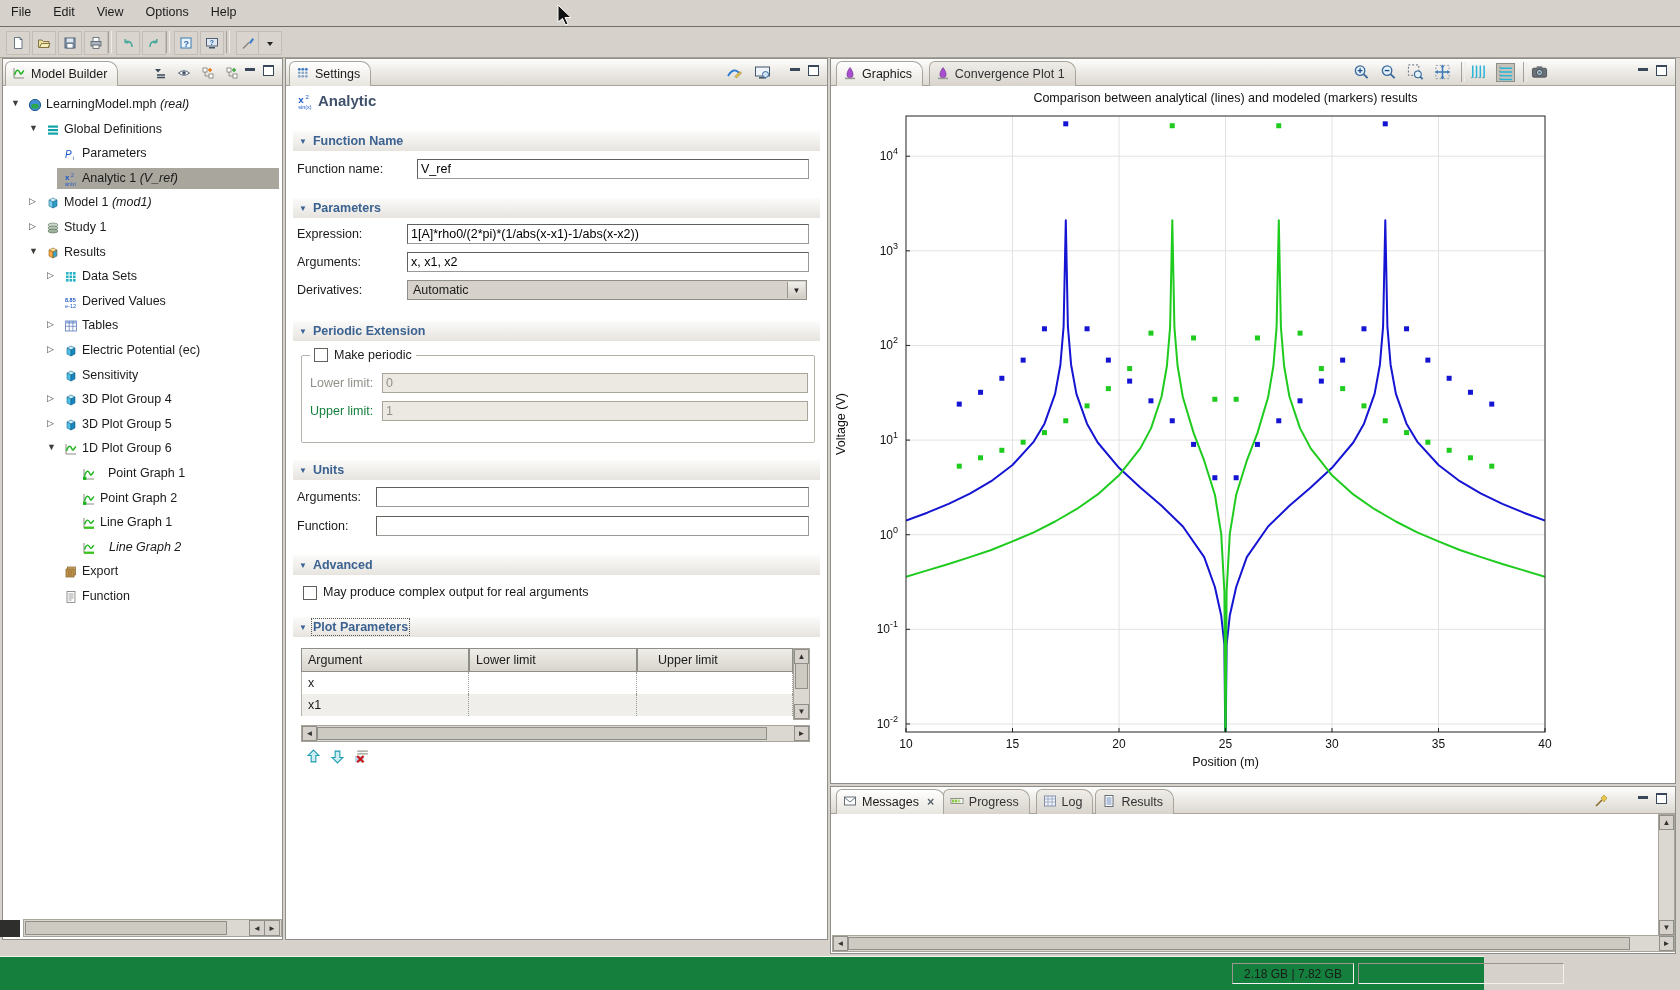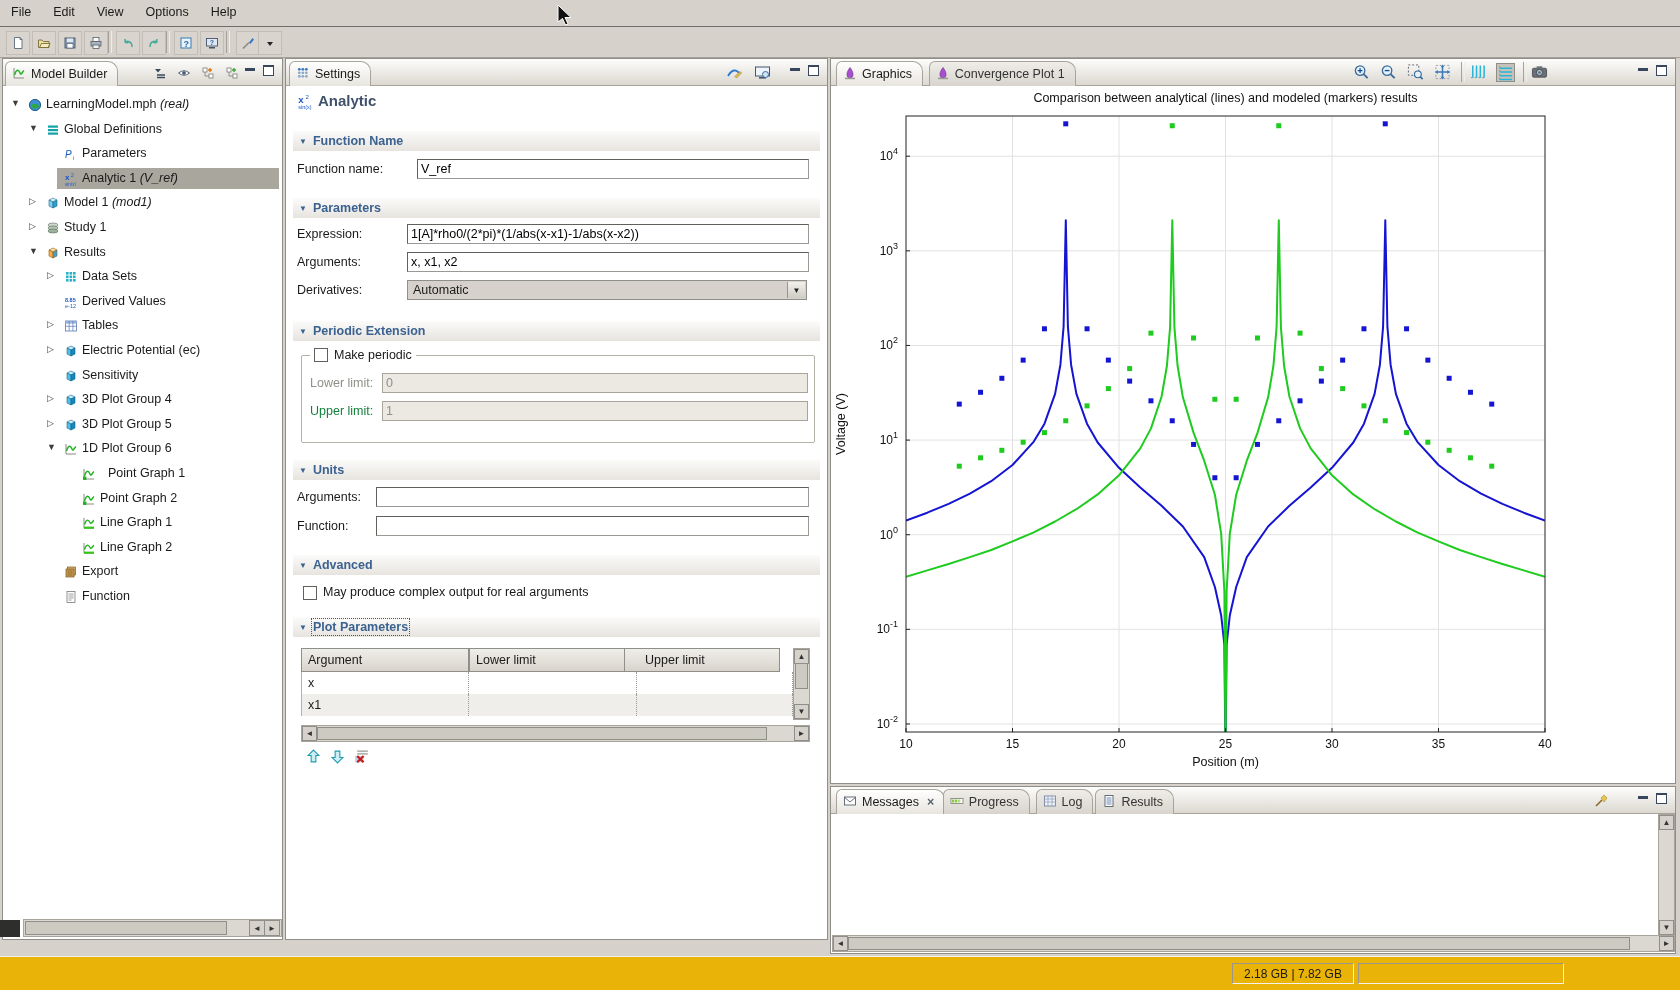--- a/index.html
+++ b/index.html
@@ -52,21 +52,21 @@
   
   .tblhead{position:absolute;height:24px;background:linear-gradient(#f0eee9,#d8d4cc);
     border:1px solid #8f8f89;box-sizing:border-box;display:flex;align-items:center;padding-left:6px;}
   .tblcell{position:absolute;height:22px;display:flex;align-items:center;padding-left:6px;
     border-right:1px dotted #9a9a94;box-sizing:border-box;}
   
   .sbtrack{position:absolute;background:#dbd8d1;border:1px solid #a8a49c;}
   .sbthumb{position:absolute;background:#cdcac2;border:1px solid #8f8f89;}
   .sbbtn{position:absolute;background:#d6d2cb;border:1px solid #8f8f89;font-size:8px;color:#333;
     display:flex;align-items:center;justify-content:center;}
-  .statusbar{left:0;top:956px;width:1680px;height:34px;background:#eab308;border-top:1px solid #f4f2ee;}
+  .statusbar{left:0;top:956px;width:1484px;height:34px;background:#15803d;border-top:1px solid #f4f2ee;}
   .scell{position:absolute;top:6px;height:19px;border:1px solid #9a968e;border-bottom-color:#f4f2ee;border-right-color:#f4f2ee;
     display:flex;align-items:center;justify-content:center;font-size:12px;}
   .blacksq{position:absolute;background:#2e2e2c;}
   svg text{font-family:"Liberation Sans","DejaVu Sans",sans-serif;}
 </style>
 </head>
 <body>
 
 <div class="app">
 
@@ -378,21 +378,21 @@
           <span class="tlabel" style="left: 97px;">Line Graph 1</span>
         </div>
         <div class="trow" style="top: 451px;">
           <span class="ticon" style="left: 78px;">
             <svg width="14" height="14" viewBox="0 0 14 14">
               <path d="M2 12 H12 M2 12 V2" stroke="#8a8a84" stroke-width="1"></path>
               <path d="M2.5 8.5 C4.5 2.5 6.5 3.5 8 6.5 C9.2 9 10.5 5 12 4.5" fill="none" stroke="#1db31d" stroke-width="1.4"></path>
               <rect x="2" y="10.6" width="10" height="2.2" fill="#36c41a"></rect>
             </svg>
           </span>
-          <span class="tlabel" style="left: 97px;">Line Graph 2</span>
+          <span class="tlabel" style="left: 106px; font-style: italic;">Line Graph 2</span>
         </div>
         <div class="trow" style="top: 475px;">
           <span class="ticon" style="left: 60px;">
             <svg width="14" height="14" viewBox="0 0 14 14">
               <rect x="3.5" y="2" width="8" height="8" fill="#d8b371" stroke="#7a5a20" stroke-width=".7"></rect>
               <rect x="2" y="4" width="8" height="8" fill="#c89b52" stroke="#7a5a20" stroke-width=".7"></rect>
               <path d="M3.5 6 H8.5 M3.5 8 H8.5 M3.5 10 H8.5" stroke="#7a5a20" stroke-width=".7"></path>
             </svg>
           </span>
           <span class="tlabel" style="left: 79px;">Export</span>
@@ -508,21 +508,21 @@
     <span class="cb" style="left:17px;top:527px;"></span>
     <div class="flabel" style="left:37px;top:526px;">May produce complex output for real arguments</div>
 
     <div class="sect" style="top:558px;">
       <span class="tri">▼</span>
       <span class="dotted">Plot Parameters</span>
       </div>
     <div id="ppTable">
         <div class="tblhead" style="left: 15px; top: 589px; width: 168px;">Argument</div>
         <div class="tblhead" style="left: 183px; top: 589px; width: 168px;">Lower limit</div>
-        <div class="tblhead" style="left: 338px; top: 589px; width: 156px; padding-left: 20px;">Upper limit</div>
+        <div class="tblhead" style="left: 351px; top: 589px; width: 156px; padding-left: 20px;">Upper limit</div>
         <div class="tblcell" style="left: 15px; top: 613px; width: 168px; background: rgb(255, 255, 255); border-left: 1px solid rgb(181, 178, 170);">x</div>
         <div class="tblcell" style="left: 183px; top: 613px; width: 168px; background: rgb(255, 255, 255);"></div>
         <div class="tblcell" style="left: 351px; top: 613px; width: 156px; background: rgb(255, 255, 255);"></div>
         <div class="tblcell" style="left: 15px; top: 635px; width: 168px; background: rgb(239, 238, 234); border-left: 1px solid rgb(181, 178, 170);">x1</div>
         <div class="tblcell" style="left: 183px; top: 635px; width: 168px; background: rgb(239, 238, 234);"></div>
         <div class="tblcell" style="left: 351px; top: 635px; width: 156px; background: rgb(239, 238, 234);"></div>
       </div>
 
     <div class="sbtrack" style="left:507px;top:589px;width:15px;height:70px;">
       <div class="sbbtn" style="left:0;top:0;width:13px;height:13px;">▲</div>

